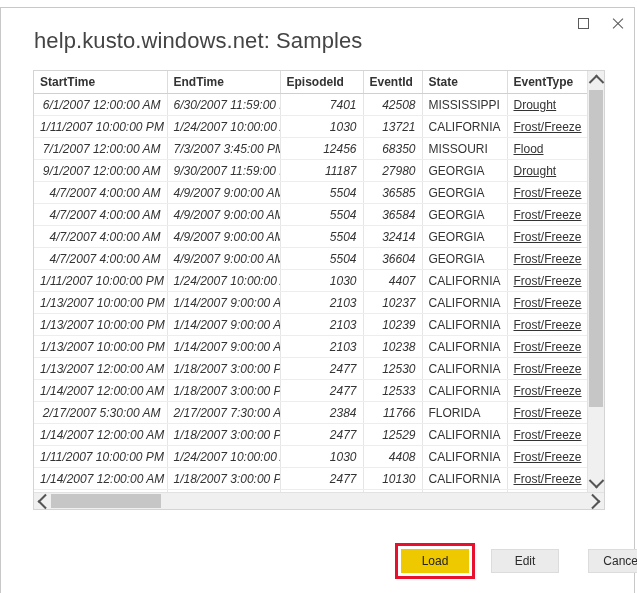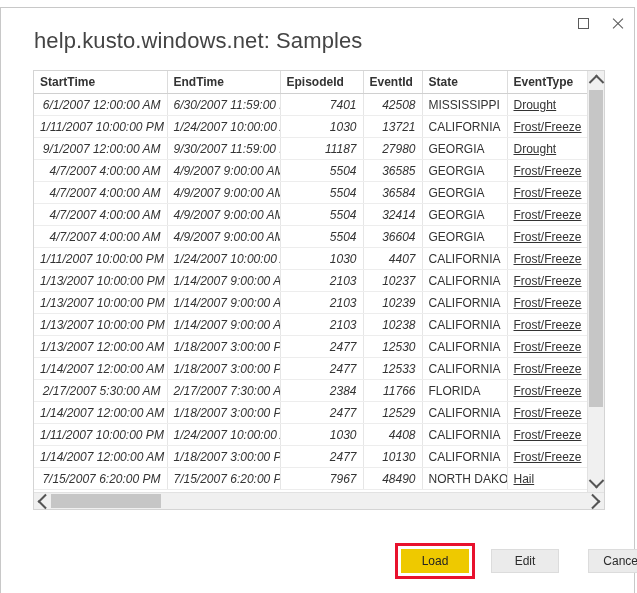--- a/index.html
+++ b/index.html
@@ -291,20 +291,28 @@
               </tr>
               <tr>
                 <td class="date">1/11/2007 10:00:00 PM</td>
                 <td class="date">1/24/2007 10:00:00 AM</td>
                 <td class="num">1030</td>
                 <td class="num">13721</td>
                 <td class="text">CALIFORNIA</td>
                 <td class="text">Frost/Freeze</td>
               </tr>
               <tr>
+                <td class="date">7/1/2007 12:00:00 AM</td>
+                <td class="date">7/3/2007 3:45:00 PM</td>
+                <td class="num">12456</td>
+                <td class="num">68350</td>
+                <td class="text">MISSOURI</td>
+                <td class="text">Flood</td>
+              </tr>
+              <tr>
                 <td class="date">9/1/2007 12:00:00 AM</td>
                 <td class="date">9/30/2007 11:59:00 PM</td>
                 <td class="num">11187</td>
                 <td class="num">27980</td>
                 <td class="text">GEORGIA</td>
                 <td class="text">Drought</td>
               </tr>
               <tr>
                 <td class="date">4/7/2007 4:00:00 AM</td>
                 <td class="date">4/9/2007 9:00:00 AM</td>

